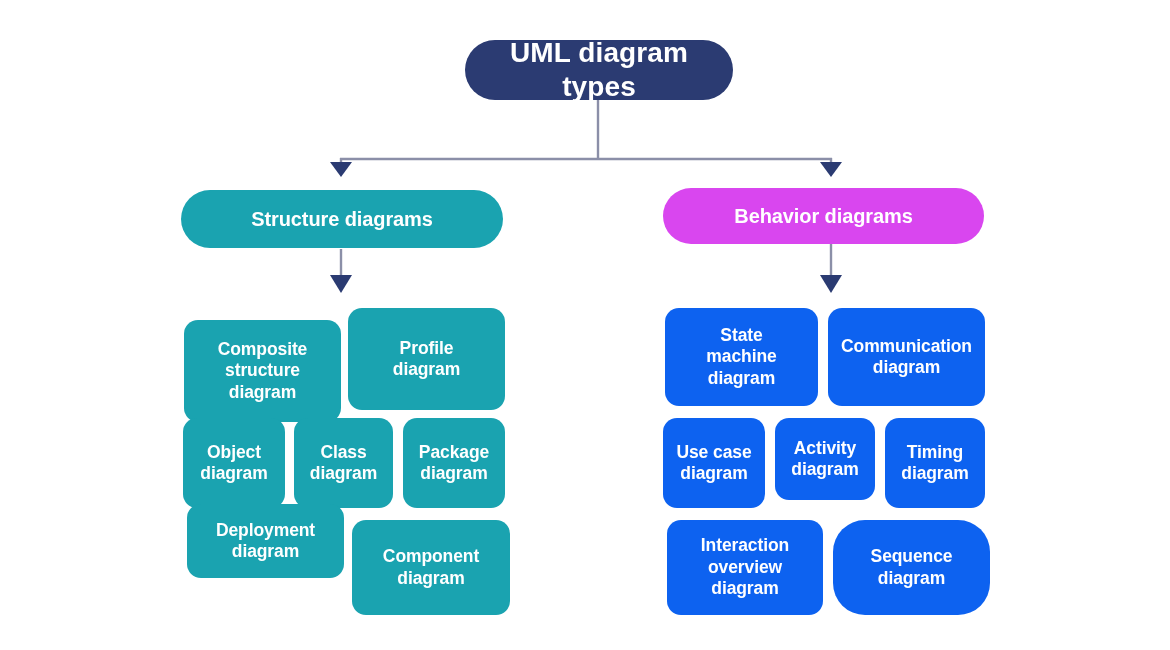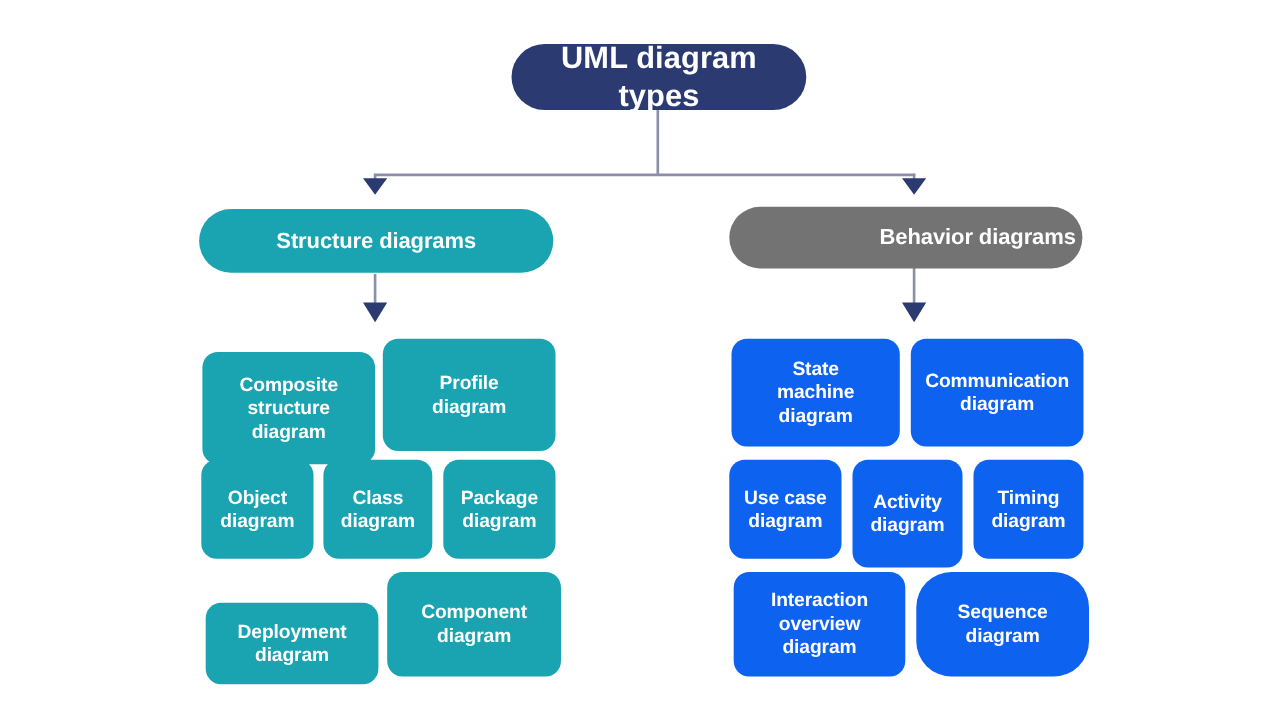--- a/index.html
+++ b/index.html
@@ -57,21 +57,21 @@
     font-size: 28px;
     letter-spacing: 0.1px;
   }
 
   
   .node.branch-pill {
     border-radius: 34px;
     font-size: 20px;
   }
   .node.branch-pill.teal { background: #1aa3b0; }
-  .node.branch-pill.blue { background: #737373; justify-content: flex-end; }
+  .node.branch-pill.blue { background: #d946ef; }
 
   
   .node.leaf {
     border-radius: 14px;
     font-size: 17.5px;
   }
   .node.leaf.teal { background: #1aa3b0; }
   .node.leaf.blue { background: #0d62f0; }
 
   .node .label {
@@ -125,21 +125,21 @@
 diagram</span>
   </div>
   <div class="node leaf teal" style="left: 294px; top: 418px; width: 99px; height: 90px;">
     <span class="label">Class
 diagram</span>
   </div>
   <div class="node leaf teal" style="left: 403px; top: 418px; width: 102px; height: 90px;">
     <span class="label">Package
 diagram</span>
   </div>
-  <div class="node leaf teal" style="left: 187px; top: 548px; width: 157px; height: 74px;">
+  <div class="node leaf teal" style="left: 187px; top: 504px; width: 157px; height: 74px;">
     <span class="label">Deployment
 diagram</span>
   </div>
   <div class="node leaf teal" style="left: 352px; top: 520px; width: 158px; height: 95px;">
     <span class="label">Component
 diagram</span>
   </div>
 
   <div class="node branch-pill blue" style="left: 663px; top: 188px; width: 321px; height: 56px;">
     <span class="label">Behavior diagrams</span>
@@ -151,21 +151,21 @@
 diagram</span>
   </div>
   <div class="node leaf blue" style="left: 828px; top: 308px; width: 157px; height: 98px;">
     <span class="label">Communication
 diagram</span>
   </div>
   <div class="node leaf blue" style="left: 663px; top: 418px; width: 102px; height: 90px;">
     <span class="label">Use case
 diagram</span>
   </div>
-  <div class="node leaf blue" style="left: 775px; top: 418px; width: 100px; height: 98px;">
+  <div class="node leaf blue" style="left: 775px; top: 418px; width: 100px; height: 82px;">
     <span class="label">Activity
 diagram</span>
   </div>
   <div class="node leaf blue" style="left: 885px; top: 418px; width: 100px; height: 90px;">
     <span class="label">Timing
 diagram</span>
   </div>
   <div class="node leaf blue" style="left: 667px; top: 520px; width: 156px; height: 95px;">
     <span class="label">Interaction
 overview

